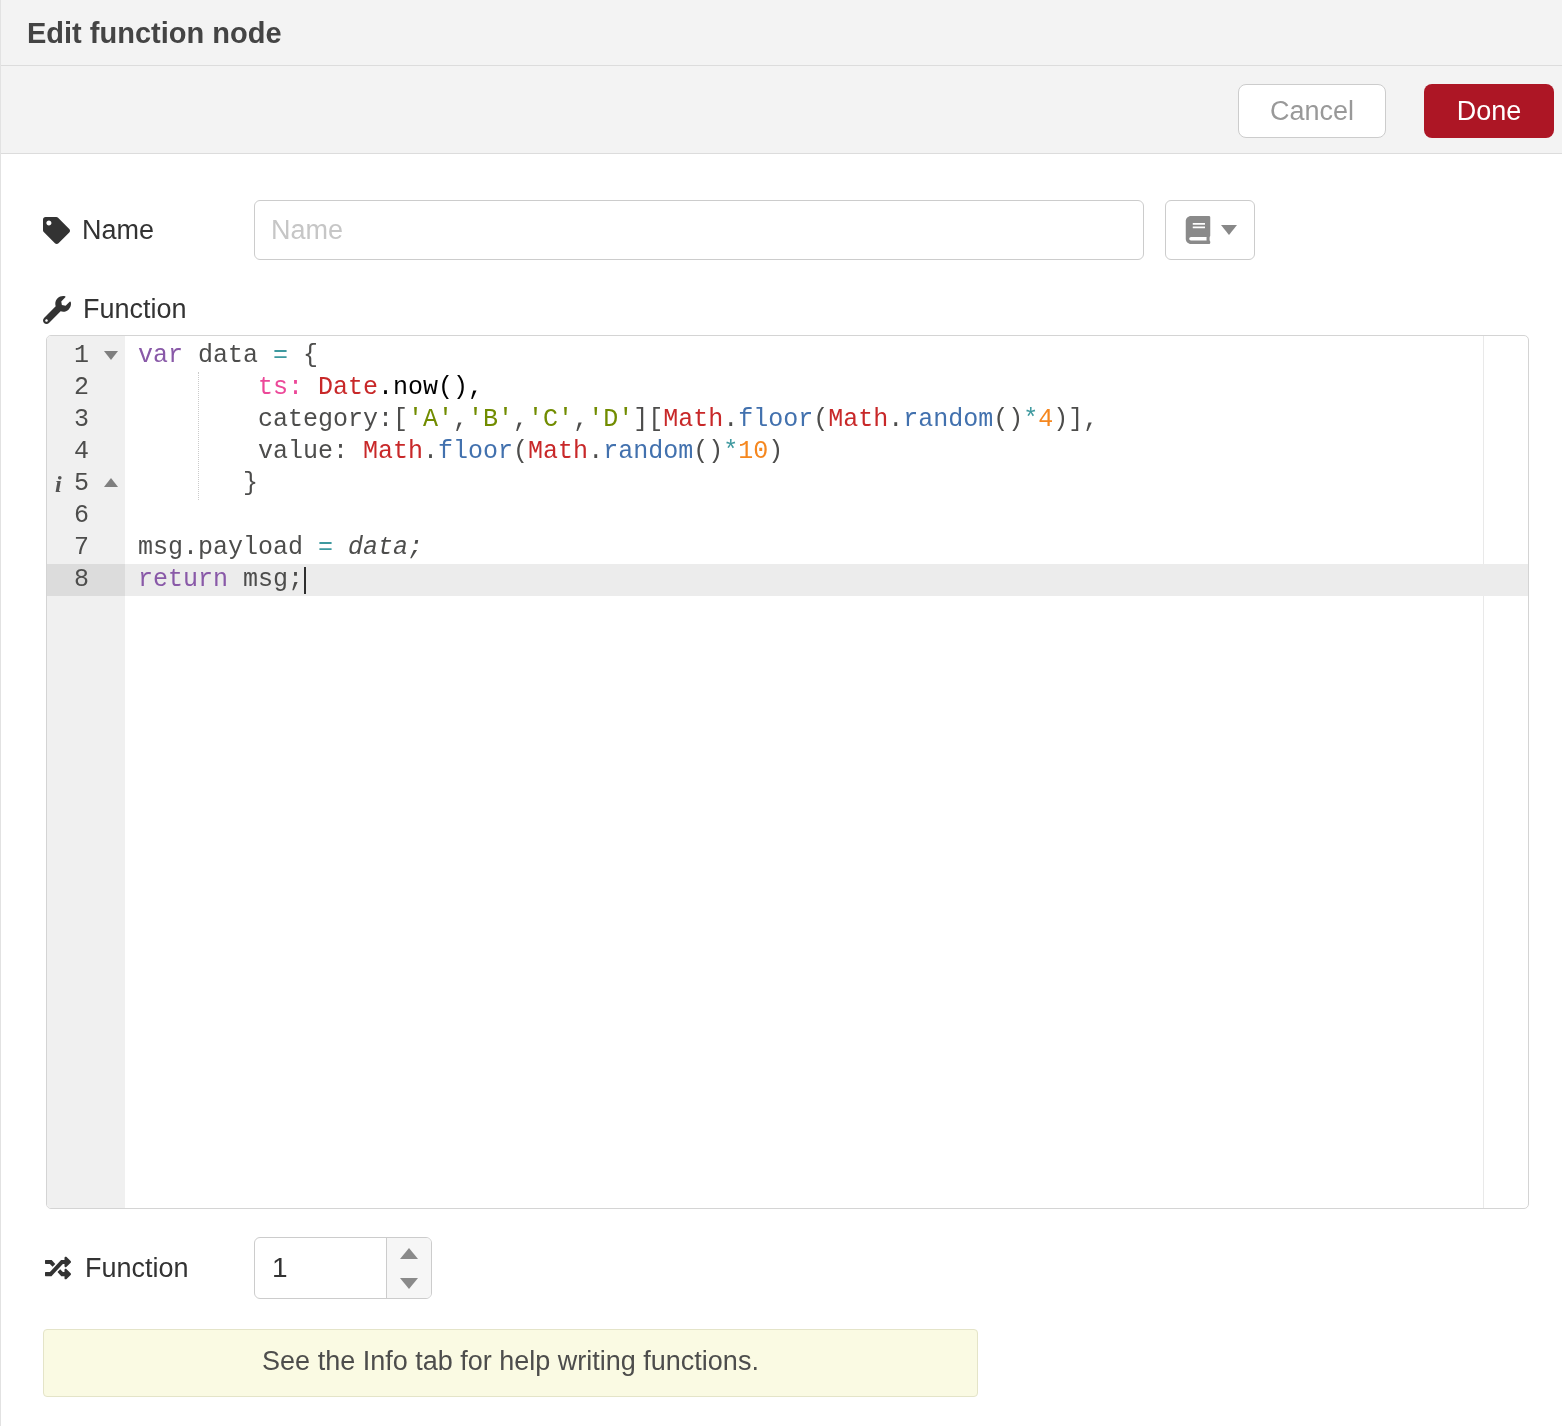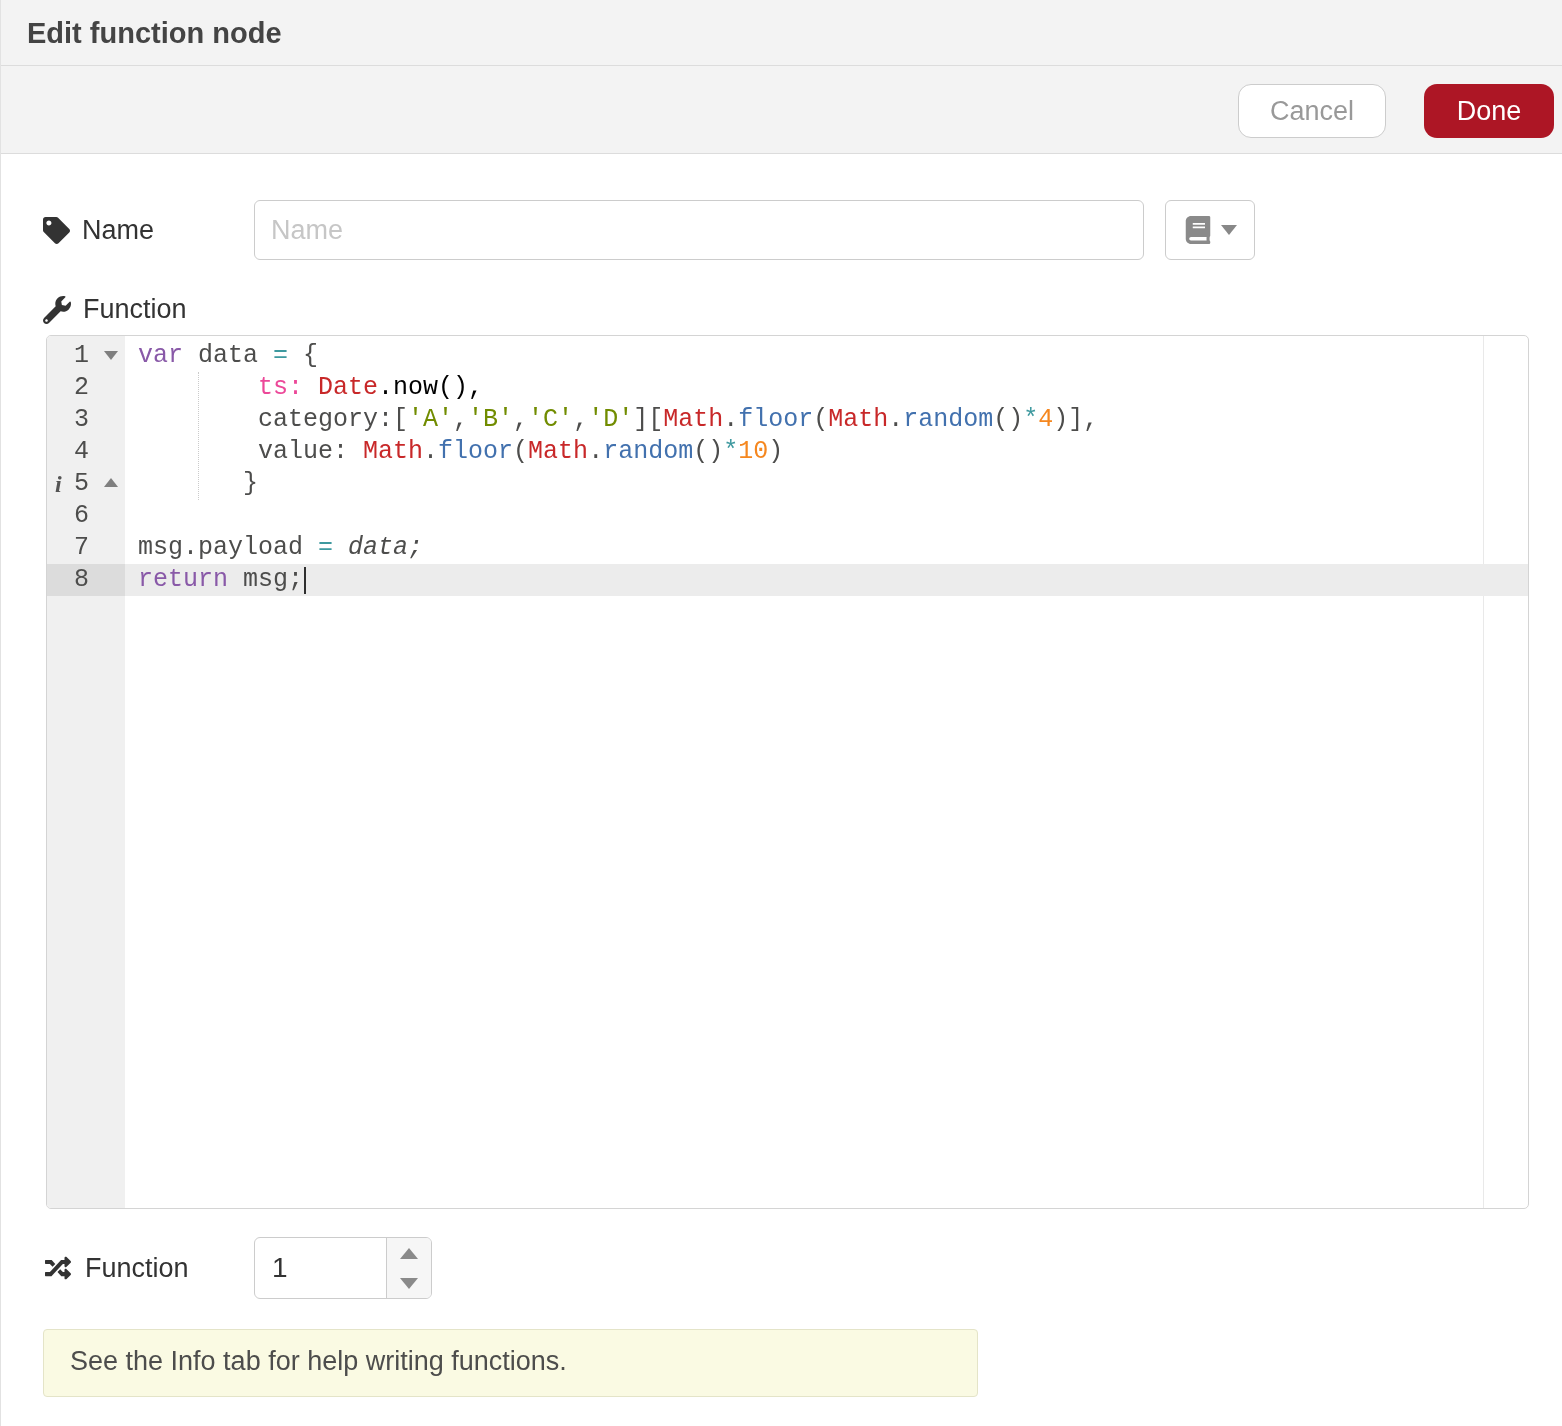--- a/index.html
+++ b/index.html
@@ -18,21 +18,21 @@
     line-height: 66px; padding-left: 26px;
     font-size: 29px; font-weight: bold; color: #444;
   }
   .toolbar {
     height: 88px; background: #f3f3f3; border-bottom: 1px solid #dcdcdc;
     position: relative;
   }
   .btn {
     position: absolute; top: 18px; height: 54px;
     font-family: "Liberation Sans", sans-serif;
-    font-size: 27px; border-radius: 13px; cursor: pointer;
+    font-size: 27px; border-radius: 8px; cursor: pointer;
     text-align: center;
   }
   .btn-cancel {
     right: 176px; width: 148px;
     background: #fff; border: 1px solid #ccc; color: #999;
   }
   .btn-done {
     right: 8px; width: 130px;
     border: 1px solid transparent; color: #fff;
   }
@@ -127,21 +127,21 @@
     width: 45px; border-left: 1px solid #ccc; background: #f6f6f6;
     display: flex; flex-direction: column;
   }
   .spin-btn { flex: 1; display: flex; align-items: center; justify-content: center; cursor: pointer; }
   .tri-up { width: 0; height: 0; border-left: 9px solid transparent; border-right: 9px solid transparent; border-bottom: 11px solid #8a8a8a; }
   .tri-down { width: 0; height: 0; border-left: 9px solid transparent; border-right: 9px solid transparent; border-top: 11px solid #8a8a8a; }
   
   .tip {
     margin-top: 30px; width: 935px; min-height: 68px;
     background: #fafae3; border: 1px solid #e4e4c8; border-radius: 4px;
-    font-size: 27px; color: #4d4d4c; padding: 16px 26px;
+    font-size: 27px; color: #4d4d4c; padding: 16px 26px; text-align: center;
   }
 </style>
 </head>
 <body>
 
 <div class="dialog-title">Edit function node</div>
 
 <div class="toolbar">
   <button class="btn btn-cancel">Cancel</button>
   <button class="btn btn-done" id="done-btn" style="background: rgb(173, 22, 37);">Done</button>

